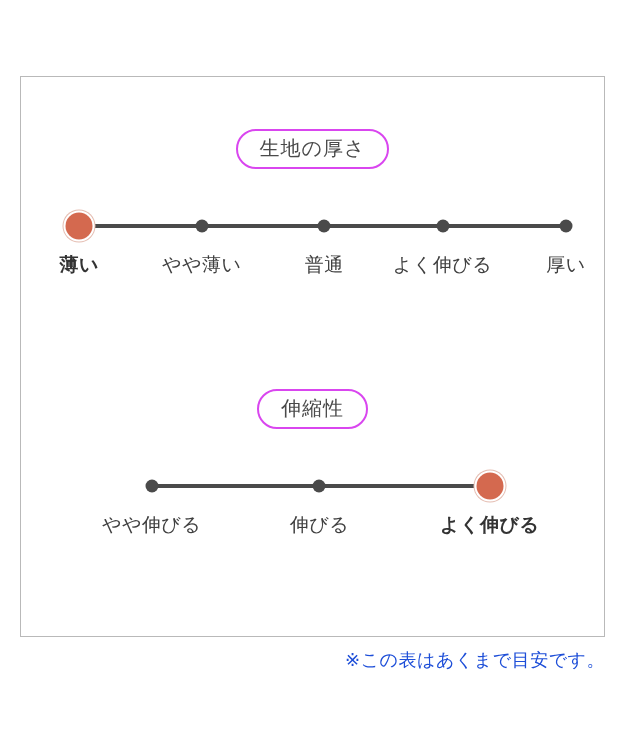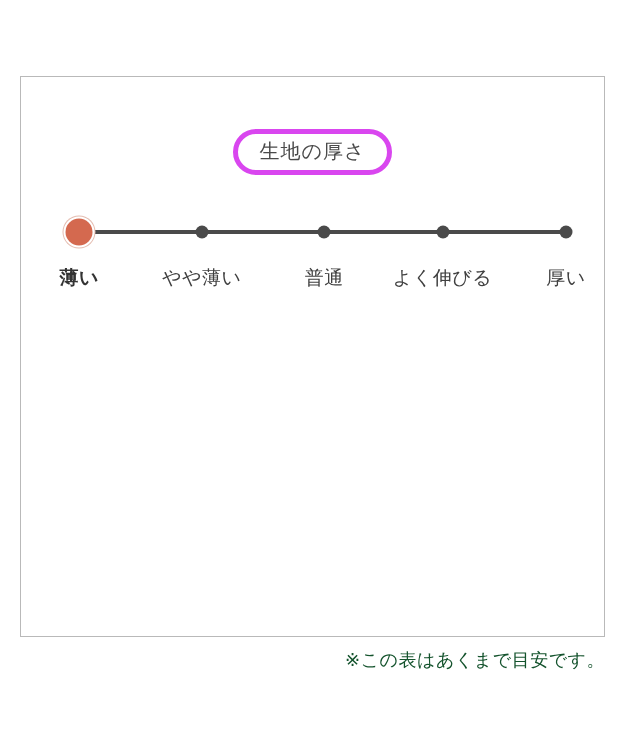--- a/index.html
+++ b/index.html
@@ -35,21 +35,21 @@
   }
   .section-thickness { top: 52px; }
   .section-stretch   { top: 312px; }
 
   .pill-row {
     display: flex;
     justify-content: center;
     align-items: center;
   }
   .pill {
-    border: 5px solid #d946ef;
+    border: 2px solid #d946ef;
     border-radius: 999px;
     padding: 7px 22px 9px;
     font-size: 20px;
     line-height: 1;
     letter-spacing: 1px;
     color: #4a4a4a;
     background: #fff;
     white-space: nowrap;
   }
 
@@ -80,21 +80,21 @@
   }
   .dot.selected {
     width: 27px;
     height: 27px;
     background: #d4694f;
     box-shadow: 0 0 0 2px #ffffff, 0 0 0 3px #e4bcb0;
   }
 
   .labels {
     position: relative;
-    margin-top: 24px;
+    margin-top: 17px;
     height: 30px;
   }
   .label {
     position: absolute;
     top: 0;
     transform: translateX(-50%);
     font-size: 19px;
     line-height: 1.2;
     color: #404040;
     white-space: nowrap;
@@ -104,21 +104,21 @@
     font-weight: bold;
     color: #333333;
   }
 
   
   .footnote {
     position: absolute;
     right: 20px;
     top: 648px;
     font-size: 18px;
-    color: #14532d;
+    color: #1d4ed8;
     letter-spacing: 0.5px;
     white-space: nowrap;
   }
 </style>
 </head>
 <body>
 
 <div class="spec-card">
 
   <div class="section section-thickness">
@@ -137,16 +137,34 @@
 
     <div class="labels">
       <div class="label selected" style="left:10.0%">薄い</div>
       <div class="label" style="left:31.0%">やや薄い</div>
       <div class="label" style="left:52.0%">普通</div>
       <div class="label" style="left:72.3%">よく伸びる</div>
       <div class="label" style="left:93.5%">厚い</div>
     </div>
   </div>
 
+  <div class="section section-stretch">
+    <div class="pill-row">
+      <div class="pill">伸縮性</div>
+    </div>
+
+    <div class="scale scale-stretch">
+      <div class="scale-track"></div>
+      <div class="dot" style="left:22.4%"></div>
+      <div class="dot" style="left:51.2%"></div>
+      <div class="dot selected" style="left:80.4%"></div>
+    </div>
+
+    <div class="labels">
+      <div class="label" style="left:22.4%">やや伸びる</div>
+      <div class="label" style="left:51.2%">伸びる</div>
+      <div class="label selected" style="left:80.4%">よく伸びる</div>
+    </div>
+  </div>
 
 </div>
 
 <div class="footnote">※この表はあくまで目安です。</div>
 
 </body></html>

